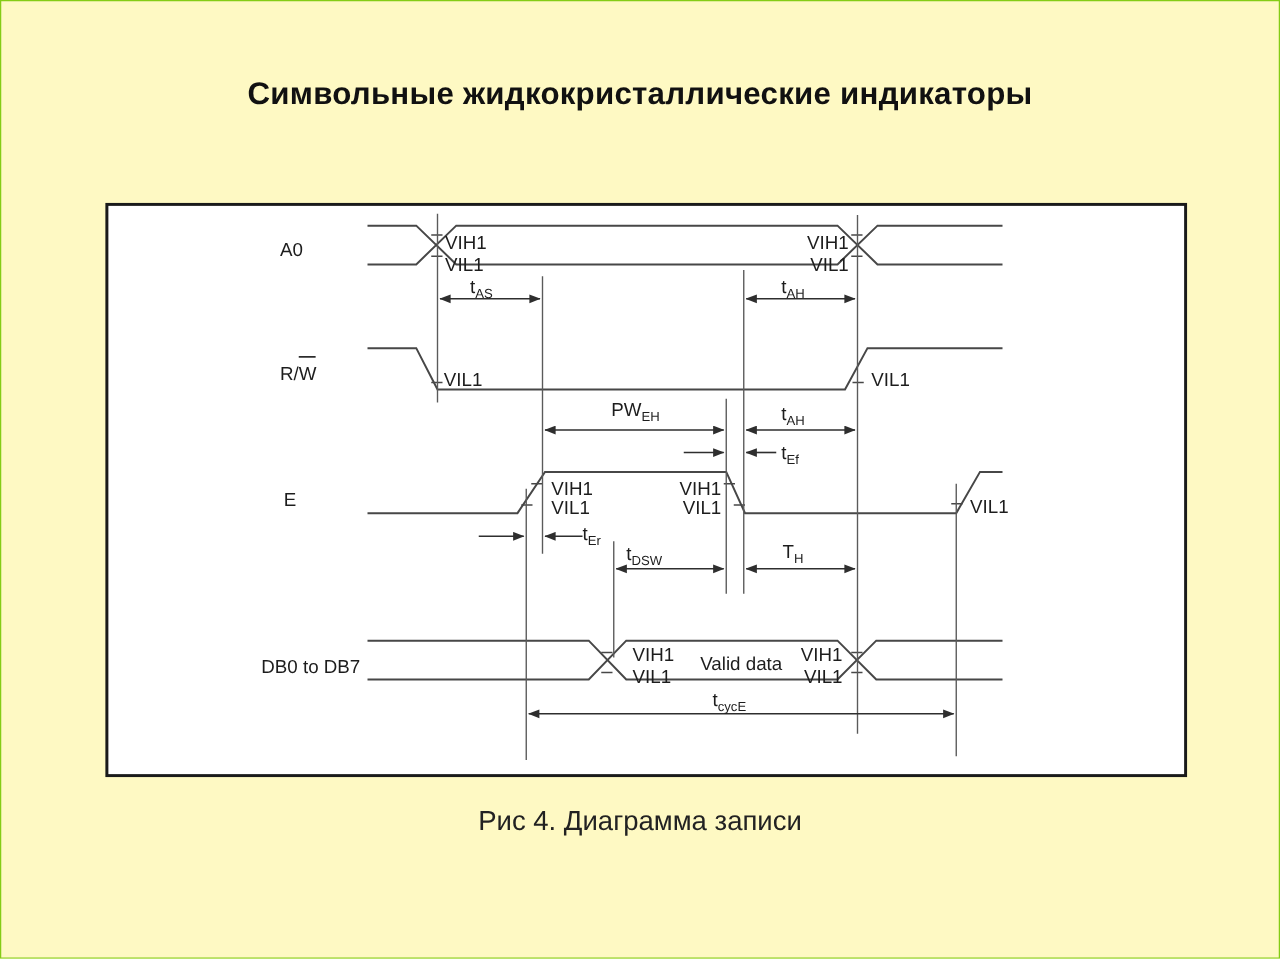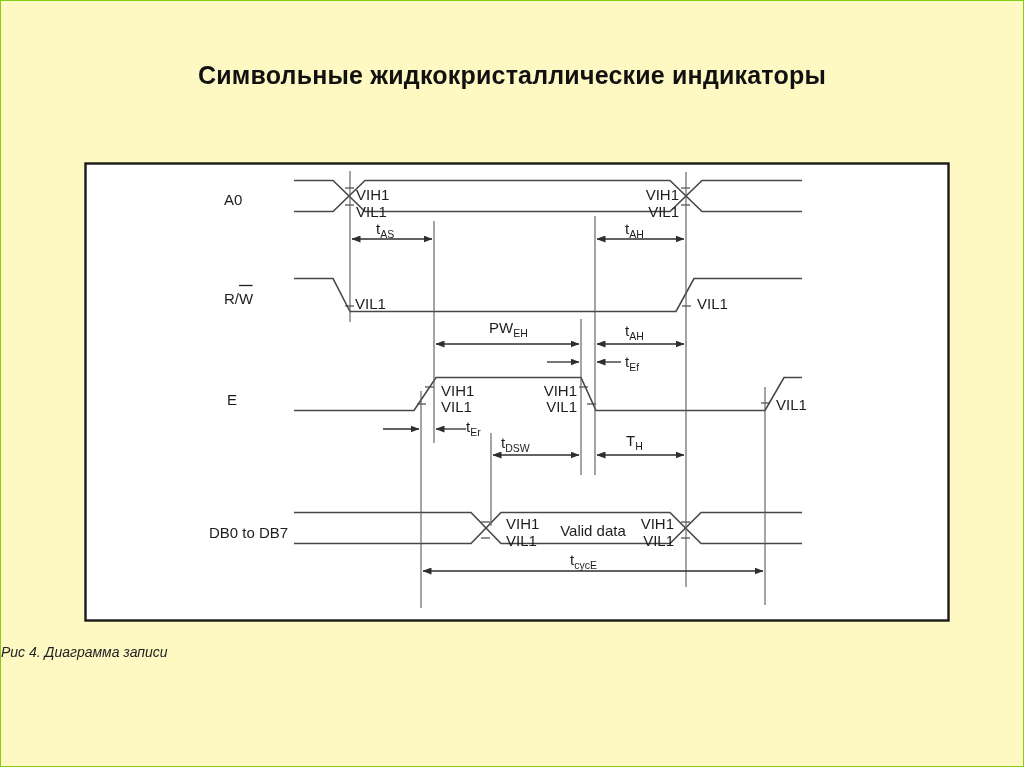--- a/index.html
+++ b/index.html
@@ -26,23 +26,22 @@
     position:absolute;
     left:65px;top:143px;
     width:866px;height:460px;
     margin:18px;
   }
   .diagram-frame svg{display:block;}
   .caption{
     position:absolute;
     left:0;right:0;top:643px;
     margin:0;
-    text-align:left;
-    font-style:italic;
-    font-size:14px;
+    text-align:center;
+    font-size:22px;
     color:#222;
   }
   
   .wave{stroke:#474747;stroke-width:1.6;fill:none;stroke-linejoin:miter;}
   .dim{stroke:#5a5a5a;stroke-width:1.1;}
   .arr{stroke:#2e2e2e;stroke-width:1.3;}
   .tick{stroke:#474747;stroke-width:1.2;}
   .ov{stroke:#1d1d1d;stroke-width:1.3;}
   text{font-family:"Liberation Sans", sans-serif;font-size:15px;fill:#1d1d1d;}
   .sub{font-size:10.5px;}

